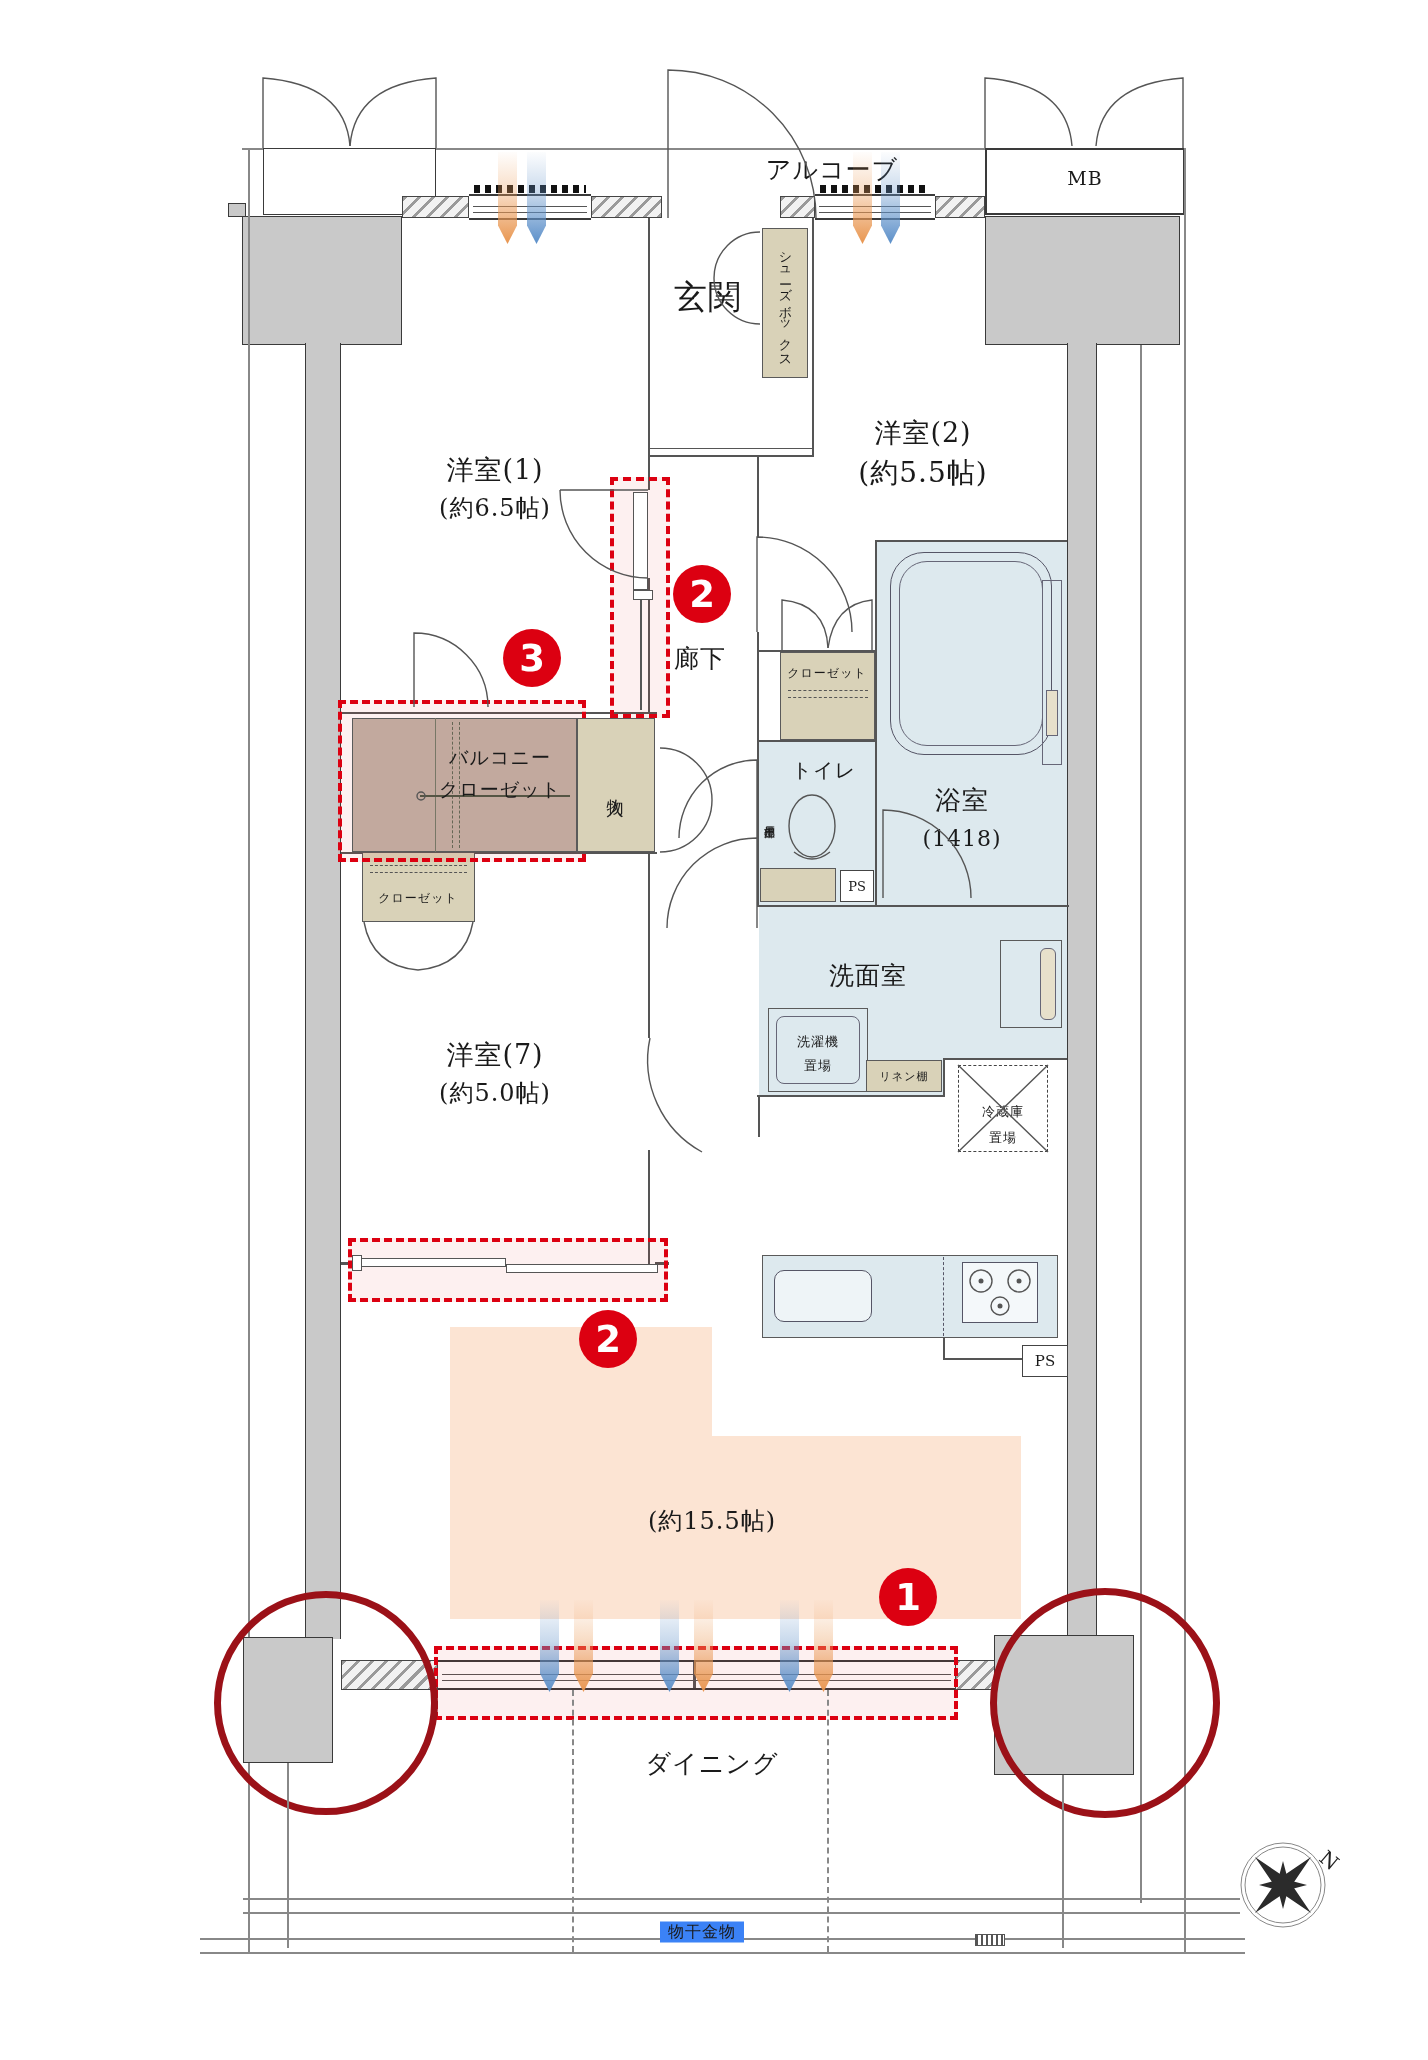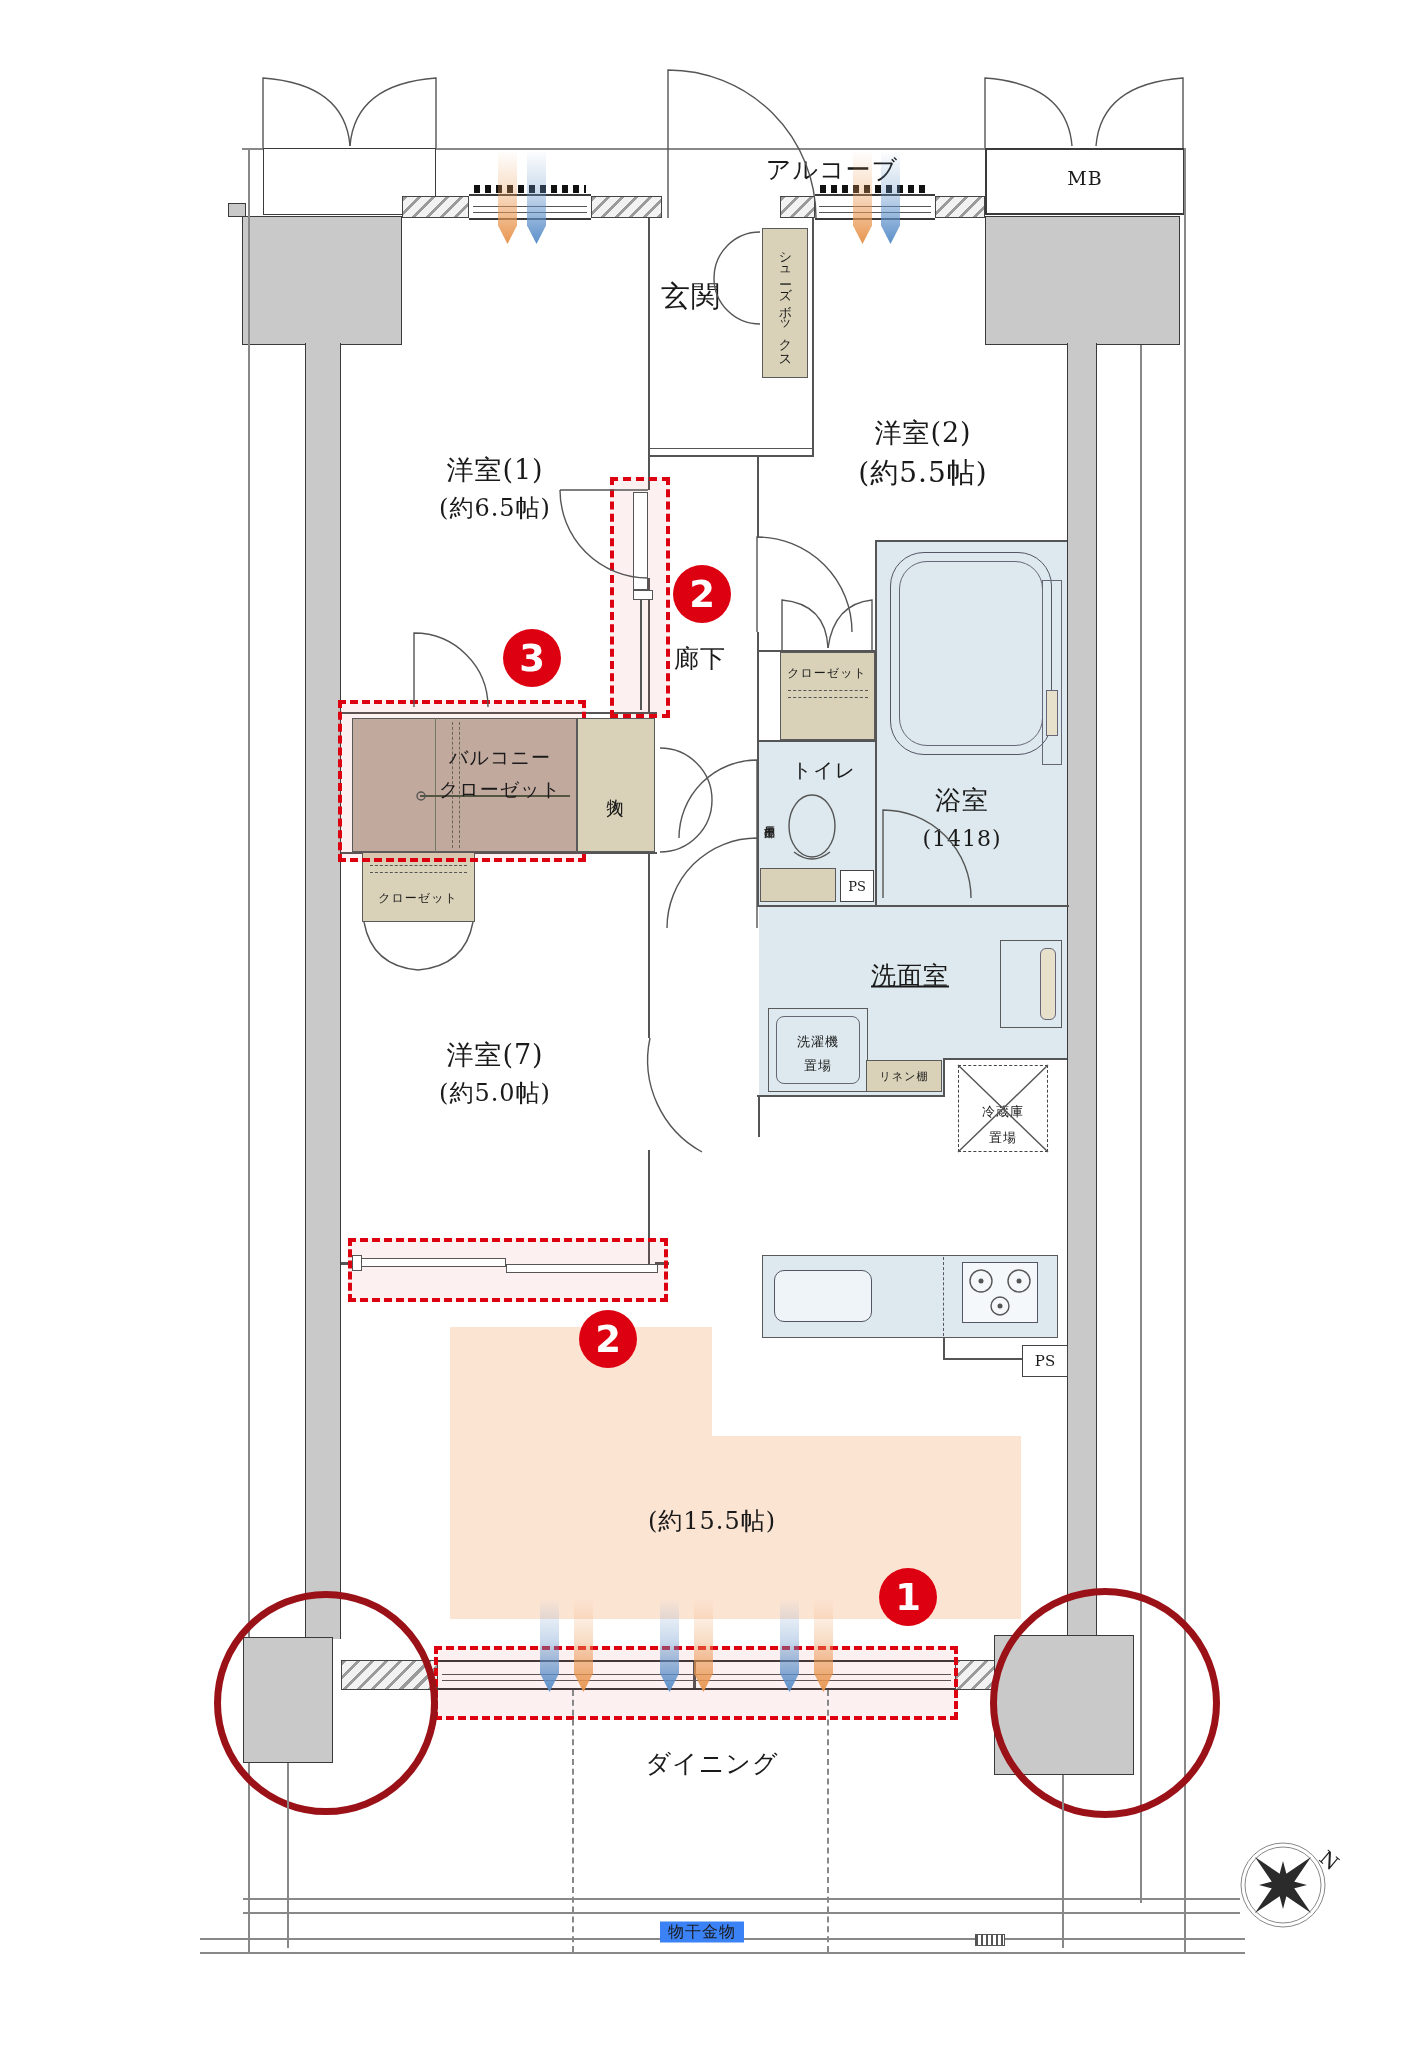--- a/index.html
+++ b/index.html
@@ -120,21 +120,21 @@
   <div class="water" style="left:759px;top:907px;width:308px;height:151px;"></div>
   <div class="water" style="left:759px;top:1058px;width:184px;height:37px;"></div>
 
   <div class="abs" style="left:890px;top:552px;width:162px;height:203px;border:1.5px solid #556;border-radius:34px;box-sizing:border-box;"></div>
   <div class="abs" style="left:899px;top:561px;width:144px;height:185px;border:1px solid #667;border-radius:28px;box-sizing:border-box;"></div>
   <div class="abs" style="left:1042px;top:580px;width:20px;height:185px;border:1px solid #667;box-sizing:border-box;"></div>
   <div class="abs" style="left:1046px;top:690px;width:12px;height:46px;border:1px solid #667;box-sizing:border-box;background:#e7e0cb;"></div>
 
   <div class="beige" style="left:762px;top:228px;width:46px;height:150px;"></div>
   <div class="lbl vtext" style="left:785px;top:303px;font-size:13px;letter-spacing:2px;">シューズボックス</div>
-  <div class="lbl" style="left:691px;top:297px;font-size:29px;">玄関</div>
+  <div class="lbl" style="left:708px;top:297px;font-size:33px;">玄関</div>
 
   <div class="beige" style="left:780px;top:652px;width:95px;height:88px;"></div>
   <div class="lbl" style="left:827px;top:673px;font-size:12px;">クローゼット</div>
   <div class="dashesrow" style="left:788px;top:690px;width:80px;"></div>
 
   <div class="beige" style="left:362px;top:852px;width:113px;height:70px;"></div>
   <div class="dashesrow" style="left:370px;top:865px;width:97px;"></div>
   <div class="lbl" style="left:418px;top:898px;font-size:12px;">クローゼット</div>
 
   <div class="reddash" style="left:338px;top:700px;width:248px;height:162px;"></div>
@@ -152,21 +152,21 @@
   <div class="lbl" style="left:824px;top:770px;font-size:20px;">トイレ</div>
   <div class="lbl vtext" style="left:768px;top:818px;font-size:11px;letter-spacing:0;">上部吊戸棚</div>
   <div class="beige" style="left:760px;top:868px;width:76px;height:34px;"></div>
   <div class="psbox" style="left:840px;top:870px;width:34px;height:32px;font-size:13px;">
       <span>PS</span>
     </div>
 
   <div class="lbl" style="left:962px;top:800px;font-size:26px;">浴室</div>
   <div class="lbl" style="left:962px;top:838px;font-size:22px;">(1418)</div>
 
-  <div class="lbl" style="left:910px;top:975px;font-size:25px;text-decoration:underline;">洗面室</div>
+  <div class="lbl" style="left:868px;top:975px;font-size:25px;">洗面室</div>
   <div class="waterb" style="left:768px;top:1008px;width:100px;height:84px;"></div>
   <div class="abs" style="left:776px;top:1016px;width:84px;height:68px;border:1px solid #667;border-radius:8px;box-sizing:border-box;"></div>
   <div class="lbl" style="left:818px;top:1042px;font-size:13px;">洗濯機</div>
   <div class="lbl" style="left:818px;top:1066px;font-size:13px;">置場</div>
   <div class="beige" style="left:866px;top:1060px;width:76px;height:32px;"></div>
   <div class="lbl" style="left:904px;top:1076px;font-size:11px;">リネン棚</div>
   <div class="waterb" style="left:1000px;top:940px;width:62px;height:88px;"></div>
   <div class="abs" style="left:1040px;top:948px;width:16px;height:72px;background:#e7e0cb;border:1px solid #667;border-radius:6px;box-sizing:border-box;"></div>
 
   <div class="abs" style="left:958px;top:1065px;width:90px;height:87px;border:1.5px dashed #444;box-sizing:border-box;"></div>

